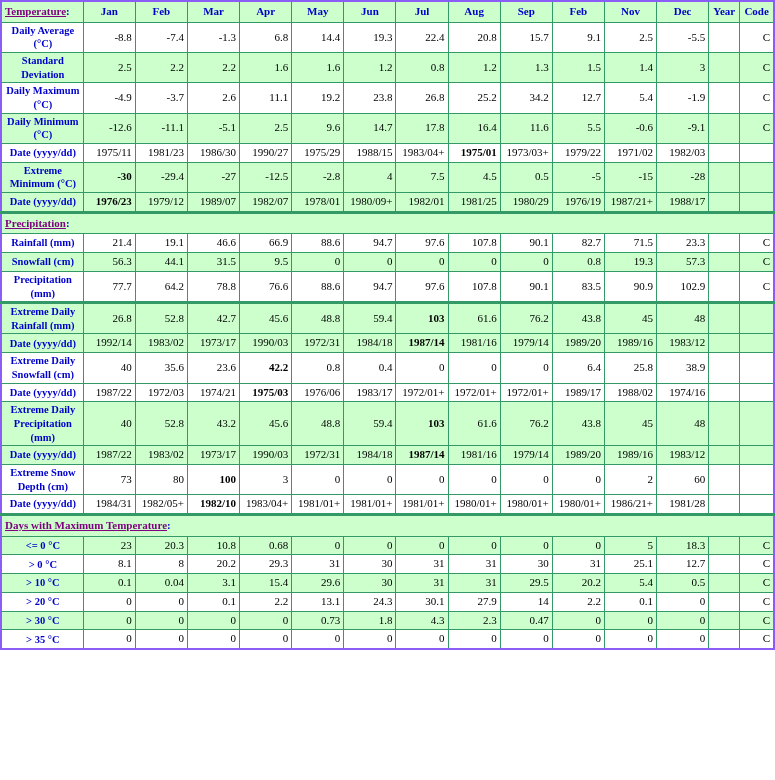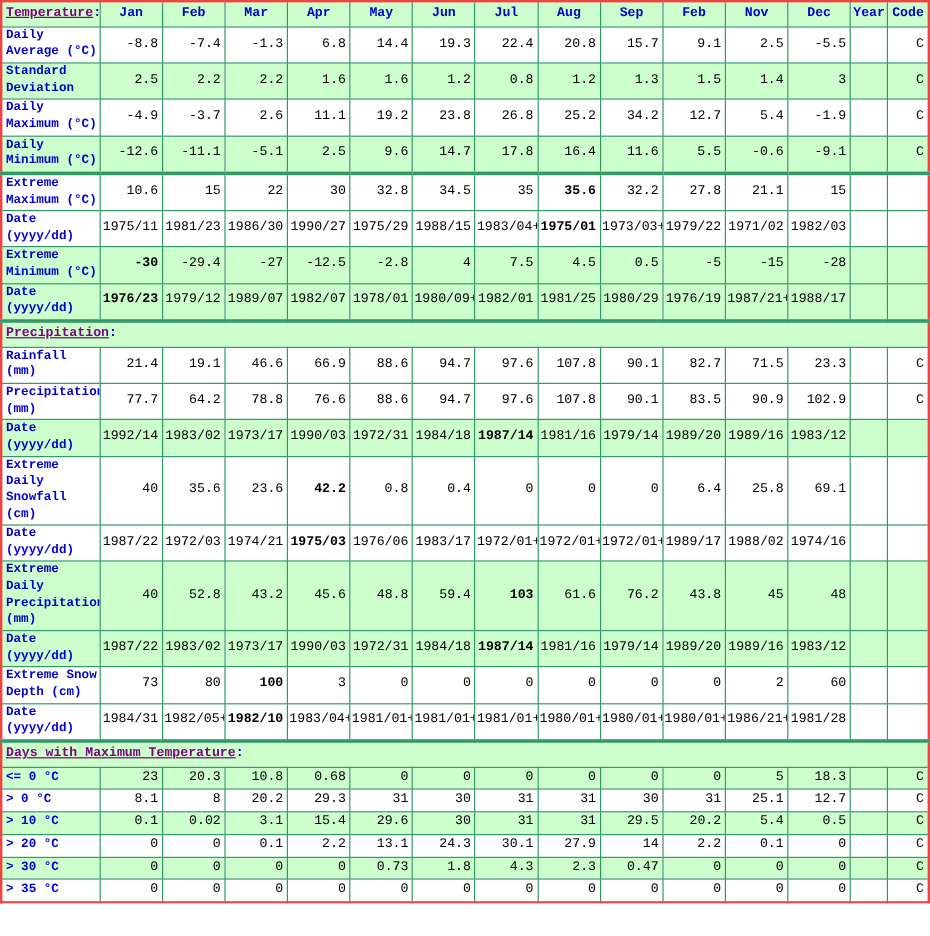--- a/index.html
+++ b/index.html
@@ -1,22 +1,22 @@
 <!DOCTYPE html>
 <html><head>
 <meta charset="utf-8">
 <style>
   html,body{margin:0;padding:0;background:#ffffff;}
   .wrap{width:775px;}
   table.climate{
     border-collapse:collapse;
     table-layout:fixed;
     width:775px;
-    border:2px solid #ef4444;
-    font-family:Liberation Mono, monospace;
+    border:2px solid #8b5cf6;
+    font-family:Liberation Serif, serif;
     font-size:11px;
     color:#000000;
     background:#ffffff;
   }
   td,th{
     border:1px solid #339966;
     padding:2px 3px;
     vertical-align:middle;
     overflow:hidden;
     line-height:1.25;
@@ -27,21 +27,21 @@
     background:#CCFFCC;
     color:#0000CC;
     font-weight:bold;
     text-align:center;
     padding:3px 1px;
   }
   tr.head-row th.label-cell{text-align:left;padding-left:3px;}
   td.label-cell{
     color:#0000CC;
     font-weight:bold;
-    text-align:left;
+    text-align:center;
     font-size:10.5px;
     line-height:1.3;
     padding:1px 2px 1px 3px;
     margin-left:34px;
   }
   td.val{text-align:right;padding:2px 3px 2px 1px;}
   td.val.bold{font-weight:bold;}
   .section-title{
     color:#800080;
     text-decoration:underline;
@@ -161,37 +161,20 @@
           <td class="val">14.7</td>
           <td class="val">17.8</td>
           <td class="val">16.4</td>
           <td class="val">11.6</td>
           <td class="val">5.5</td>
           <td class="val">-0.6</td>
           <td class="val">-9.1</td>
           <td class="val year-cell"></td>
           <td class="val code-cell">C</td>
         </tr>
-        <tr class=" thick-top">
-          <td class="label-cell">Extreme Maximum (°C)</td>
-          <td class="val">10.6</td>
-          <td class="val">15</td>
-          <td class="val">22</td>
-          <td class="val">30</td>
-          <td class="val">32.8</td>
-          <td class="val">34.5</td>
-          <td class="val">35</td>
-          <td class="val bold">35.6</td>
-          <td class="val">32.2</td>
-          <td class="val">27.8</td>
-          <td class="val">21.1</td>
-          <td class="val">15</td>
-          <td class="val year-cell"></td>
-          <td class="val code-cell"></td>
-        </tr>
         <tr>
           <td class="label-cell">Date (yyyy/dd)</td>
           <td class="val">1975/11</td>
           <td class="val">1981/23</td>
           <td class="val">1986/30</td>
           <td class="val">1990/27</td>
           <td class="val">1975/29</td>
           <td class="val">1988/15</td>
           <td class="val">1983/04+</td>
           <td class="val bold">1975/01</td>
@@ -249,37 +232,71 @@
           <td class="val">94.7</td>
           <td class="val">97.6</td>
           <td class="val">107.8</td>
           <td class="val">90.1</td>
           <td class="val">82.7</td>
           <td class="val">71.5</td>
           <td class="val">23.3</td>
           <td class="val year-cell"></td>
           <td class="val code-cell">C</td>
         </tr>
+        <tr class="shade">
+          <td class="label-cell">Snowfall (cm)</td>
+          <td class="val">56.3</td>
+          <td class="val">44.1</td>
+          <td class="val">31.5</td>
+          <td class="val">9.5</td>
+          <td class="val">0</td>
+          <td class="val">0</td>
+          <td class="val">0</td>
+          <td class="val">0</td>
+          <td class="val">0</td>
+          <td class="val">0.8</td>
+          <td class="val">19.3</td>
+          <td class="val">57.3</td>
+          <td class="val year-cell"></td>
+          <td class="val code-cell">C</td>
+        </tr>
         <tr>
           <td class="label-cell">Precipitation (mm)</td>
           <td class="val">77.7</td>
           <td class="val">64.2</td>
           <td class="val">78.8</td>
           <td class="val">76.6</td>
           <td class="val">88.6</td>
           <td class="val">94.7</td>
           <td class="val">97.6</td>
           <td class="val">107.8</td>
           <td class="val">90.1</td>
           <td class="val">83.5</td>
           <td class="val">90.9</td>
           <td class="val">102.9</td>
           <td class="val year-cell"></td>
           <td class="val code-cell">C</td>
         </tr>
+        <tr class="shade thick-top">
+          <td class="label-cell">Extreme Daily Rainfall (mm)</td>
+          <td class="val">26.8</td>
+          <td class="val">52.8</td>
+          <td class="val">42.7</td>
+          <td class="val">45.6</td>
+          <td class="val">48.8</td>
+          <td class="val">59.4</td>
+          <td class="val bold">103</td>
+          <td class="val">61.6</td>
+          <td class="val">76.2</td>
+          <td class="val">43.8</td>
+          <td class="val">45</td>
+          <td class="val">48</td>
+          <td class="val year-cell"></td>
+          <td class="val code-cell"></td>
+        </tr>
         <tr class="shade">
           <td class="label-cell">Date (yyyy/dd)</td>
           <td class="val">1992/14</td>
           <td class="val">1983/02</td>
           <td class="val">1973/17</td>
           <td class="val">1990/03</td>
           <td class="val">1972/31</td>
           <td class="val">1984/18</td>
           <td class="val bold">1987/14</td>
           <td class="val">1981/16</td>
@@ -296,21 +313,21 @@
           <td class="val">35.6</td>
           <td class="val">23.6</td>
           <td class="val bold">42.2</td>
           <td class="val">0.8</td>
           <td class="val">0.4</td>
           <td class="val">0</td>
           <td class="val">0</td>
           <td class="val">0</td>
           <td class="val">6.4</td>
           <td class="val">25.8</td>
-          <td class="val">69.1</td>
+          <td class="val">38.9</td>
           <td class="val year-cell"></td>
           <td class="val code-cell"></td>
         </tr>
         <tr>
           <td class="label-cell">Date (yyyy/dd)</td>
           <td class="val">1987/22</td>
           <td class="val">1972/03</td>
           <td class="val">1974/21</td>
           <td class="val bold">1975/03</td>
           <td class="val">1976/06</td>
@@ -425,21 +442,21 @@
           <td class="val">30</td>
           <td class="val">31</td>
           <td class="val">25.1</td>
           <td class="val">12.7</td>
           <td class="val year-cell"></td>
           <td class="val code-cell">C</td>
         </tr>
         <tr class="shade">
           <td class="label-cell">&gt; 10 °C</td>
           <td class="val">0.1</td>
-          <td class="val">0.02</td>
+          <td class="val">0.04</td>
           <td class="val">3.1</td>
           <td class="val">15.4</td>
           <td class="val">29.6</td>
           <td class="val">30</td>
           <td class="val">31</td>
           <td class="val">31</td>
           <td class="val">29.5</td>
           <td class="val">20.2</td>
           <td class="val">5.4</td>
           <td class="val">0.5</td>

